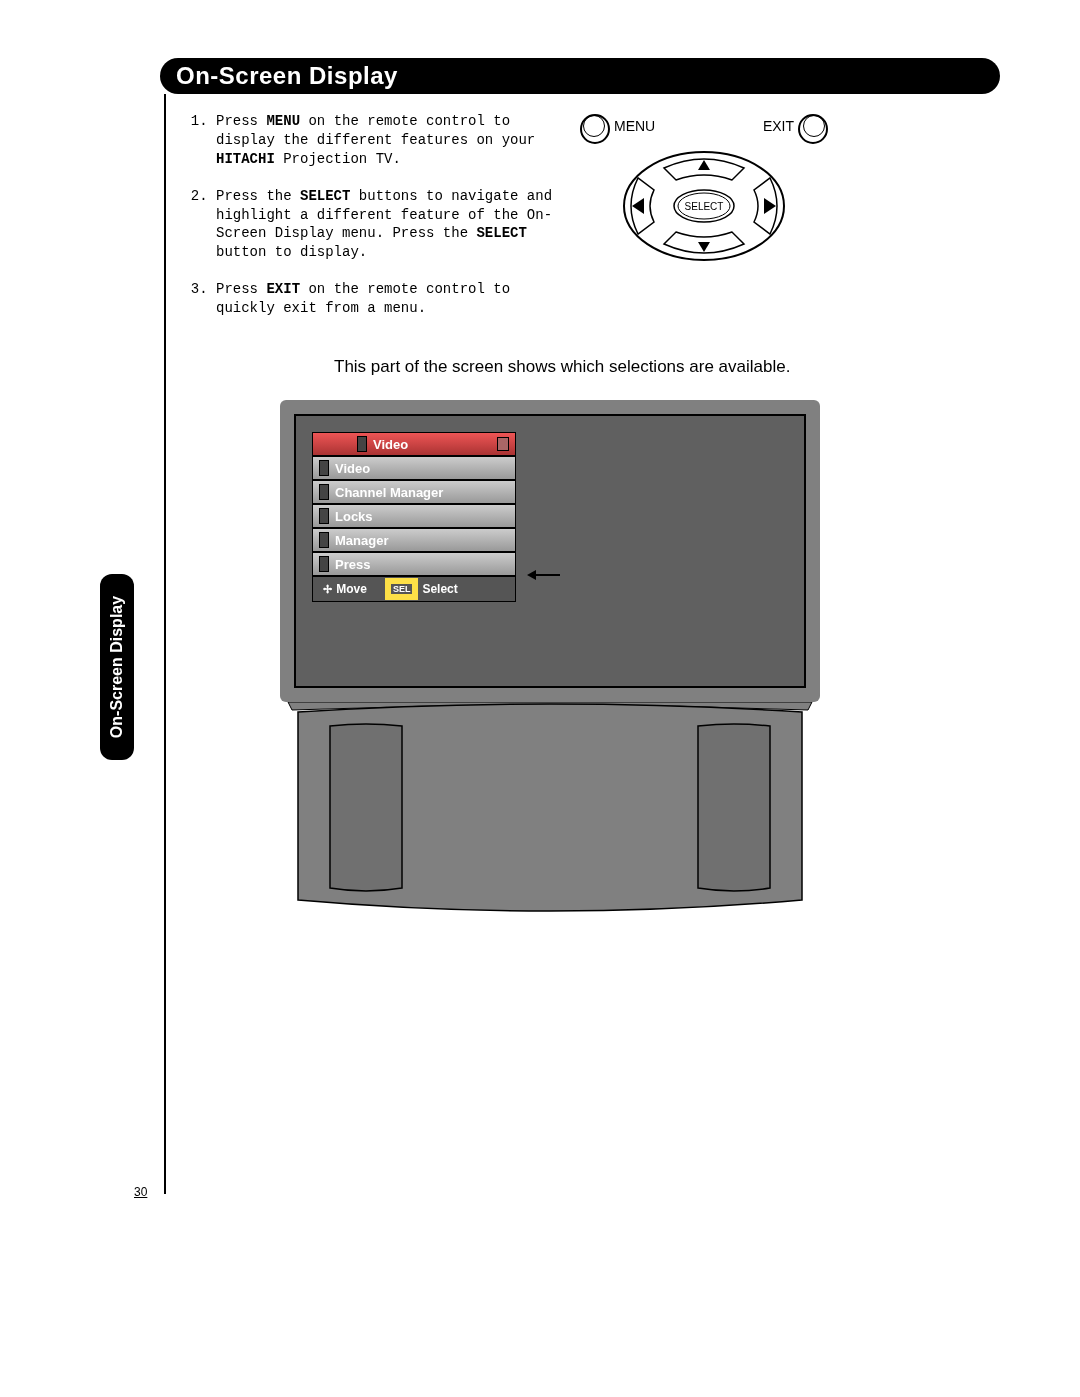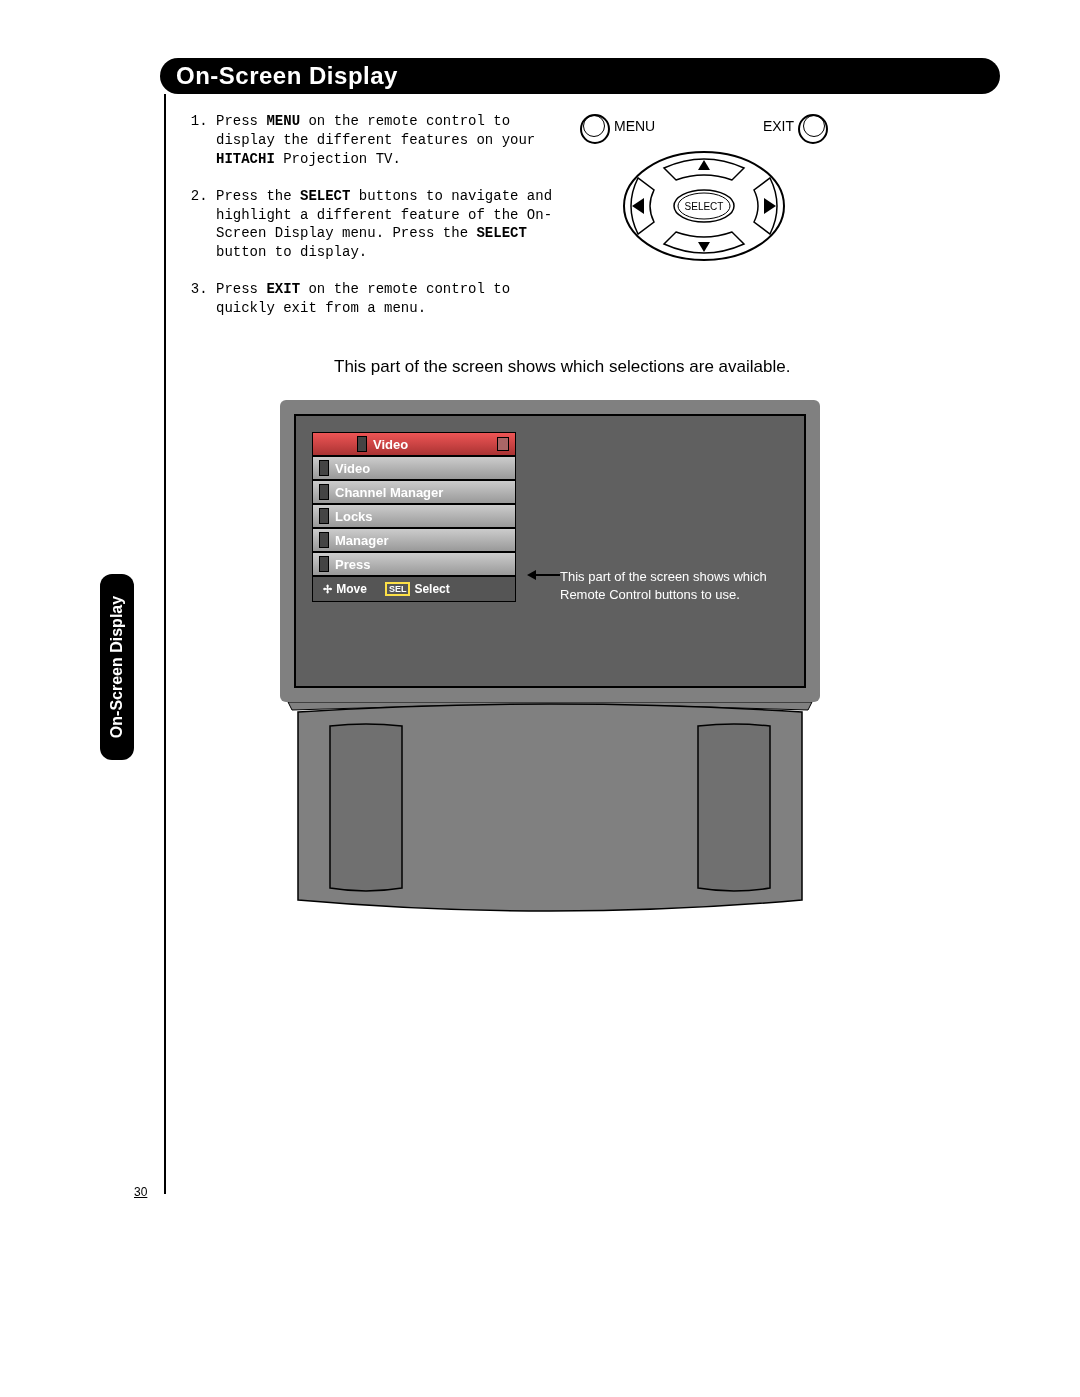--- a/index.html
+++ b/index.html
@@ -27,21 +27,21 @@
   
   .tv-wrap{position:absolute;left:280px;top:400px;width:540px;}
   .tv-frame{position:relative;width:540px;height:302px;background:#808080;border-radius:6px;}
   .tv-screen{position:absolute;left:14px;top:14px;right:14px;bottom:14px;background:#606060;border:2px solid #000;}
   .osd-menu{position:absolute;left:16px;top:16px;width:204px;}
   .osd-item{display:flex;align-items:center;height:24px;border:1px solid #000;background:linear-gradient(#ccc,#999);color:#fff;font-size:13px;font-weight:700;padding-left:6px;box-sizing:border-box;margin-bottom:0;}
   .osd-item.selected{background:linear-gradient(#e55,#a33);padding-left:44px;}
   .osd-item .tab{width:8px;height:14px;background:#444;margin-right:6px;border:1px solid #000;}
   .osd-item .chev{margin-left:auto;margin-right:6px;width:10px;height:12px;background:#a66;border:1px solid #000;}
   .osd-footer{display:flex;align-items:center;height:24px;background:#555;color:#fff;font-size:12px;font-weight:700;padding-left:10px;border:1px solid #000;}
-  .osd-footer .sel-box{border:2px solid #fde047;font-size:9px;padding:0 2px;margin:0 4px 0 18px;}
+  .osd-footer .sel-box{border:6px solid #fde047;font-size:9px;padding:0 2px;margin:0 4px 0 18px;}
   .tv-base{position:relative;width:540px;height:218px;}
   .tv-base svg{width:100%;height:100%;}
   .caption-right{position:absolute;left:560px;top:568px;font-size:13px;color:#fff;line-height:1.35;width:240px;}
   .arrow-left{position:absolute;left:536px;top:574px;width:24px;height:2px;background:#000;}
   .arrow-left:before{content:"";position:absolute;left:-9px;top:-4px;border-top:5px solid transparent;border-bottom:5px solid transparent;border-right:9px solid #000;}
   .vline{position:absolute;left:164px;top:94px;width:2px;height:1100px;background:#000;}
   b{font-weight:900;}
 </style>
 </head>
 <body>
@@ -145,21 +145,20 @@
         <ellipse cx="270" cy="6" rx="16" ry="3" fill="#333"></ellipse>
         <path d="M18 10 Q270 -6 522 10 L522 198 Q270 220 18 198 Z" fill="#808080" stroke="#000" stroke-width="1.5"></path>
 
         <path d="M50 24 Q86 20 122 24 L122 186 Q86 192 50 186 Z" fill="#707070" stroke="#000" stroke-width="1.5"></path>
         <path d="M418 24 Q454 20 490 24 L490 186 Q454 192 418 186 Z" fill="#707070" stroke="#000" stroke-width="1.5"></path>
       </svg>
     </div>
   </div>
 
   <div class="arrow-left"></div>
-  <div class="caption-right">This part of the screen shows which Remote Control buttons to use.</div>
 
   <div class="side-tab">
     <span>On-Screen Display</span>
   </div>
 
   <div class="page-num">30</div>
 
 </div>
 
 </body></html>

